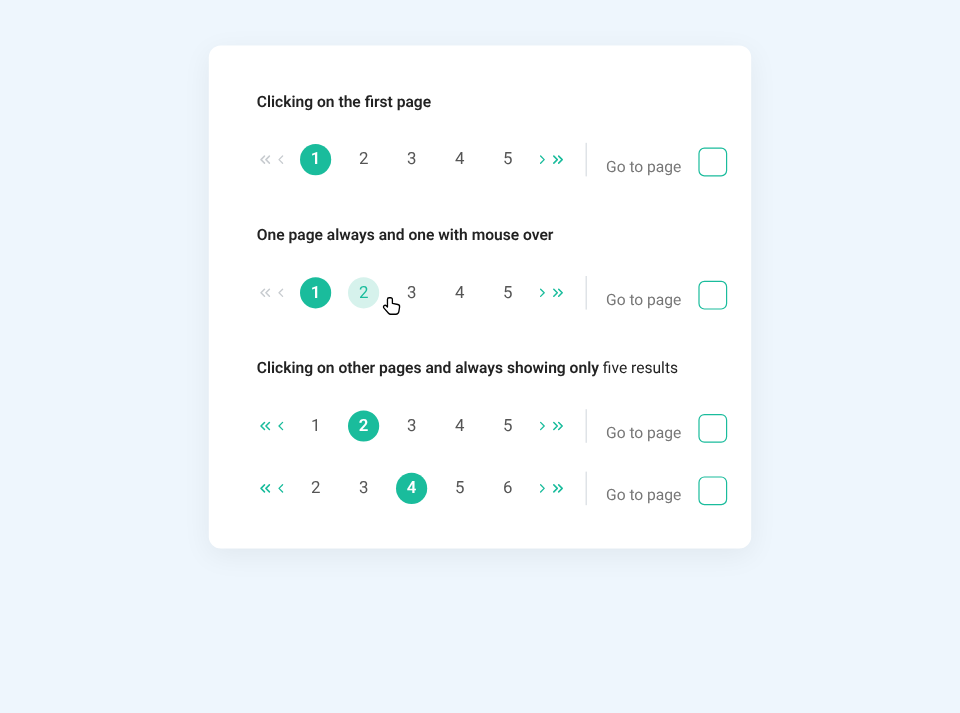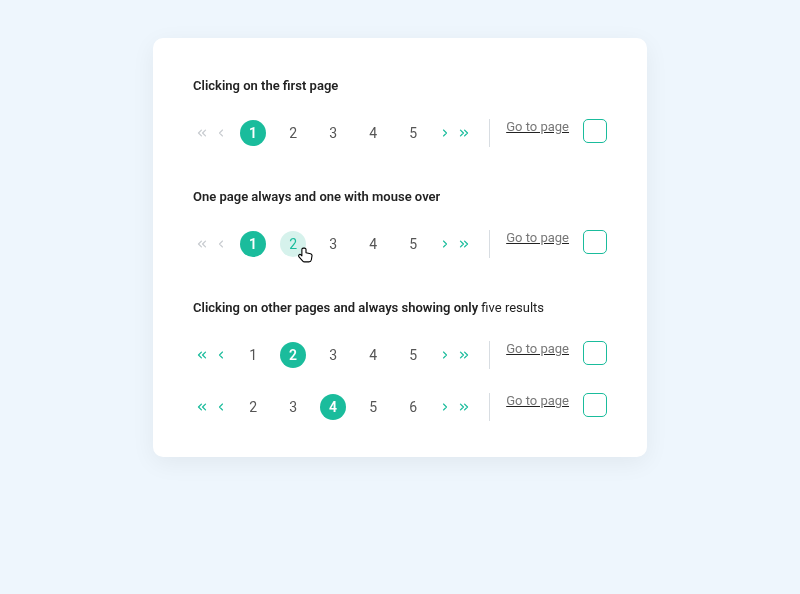--- a/index.html
+++ b/index.html
@@ -19,21 +19,21 @@
     padding: 0;
     width: 800px;
     height: 594px;
     background: var(--page-bg);
     font-family: var(--font);
     color: var(--text);
   }
   .card {
     position: relative;
     background: var(--card-bg);
-    width: 494px;
+    width: 452px;
     margin: 38px auto 0 auto;
     border-radius: 10px;
     box-shadow: 0 6px 24px rgba(0,0,0,0.06);
     padding: 40px 40px 34px 40px;
   }
   .section { margin-bottom: 40px; }
   .section:last-child { margin-bottom: 0; }
   .section-title {
     font-size: 13px;
     font-weight: 600;
@@ -121,22 +121,21 @@
     width: 22px;
     height: 26px;
     pointer-events: none;
     top: 14px;
     left: 102px;
     z-index: 5;
   }
   .right-group {
     margin-left: auto;
     display: flex;
-    align-items: flex-start;
-    text-decoration: underline;
+    align-items: flex-end;
   }
 </style>
 </head>
 <body>
 
 <div class="card">
 
   <div class="section">
     <div class="section-title">
       <span>Clicking on the first page</span><b></b>

